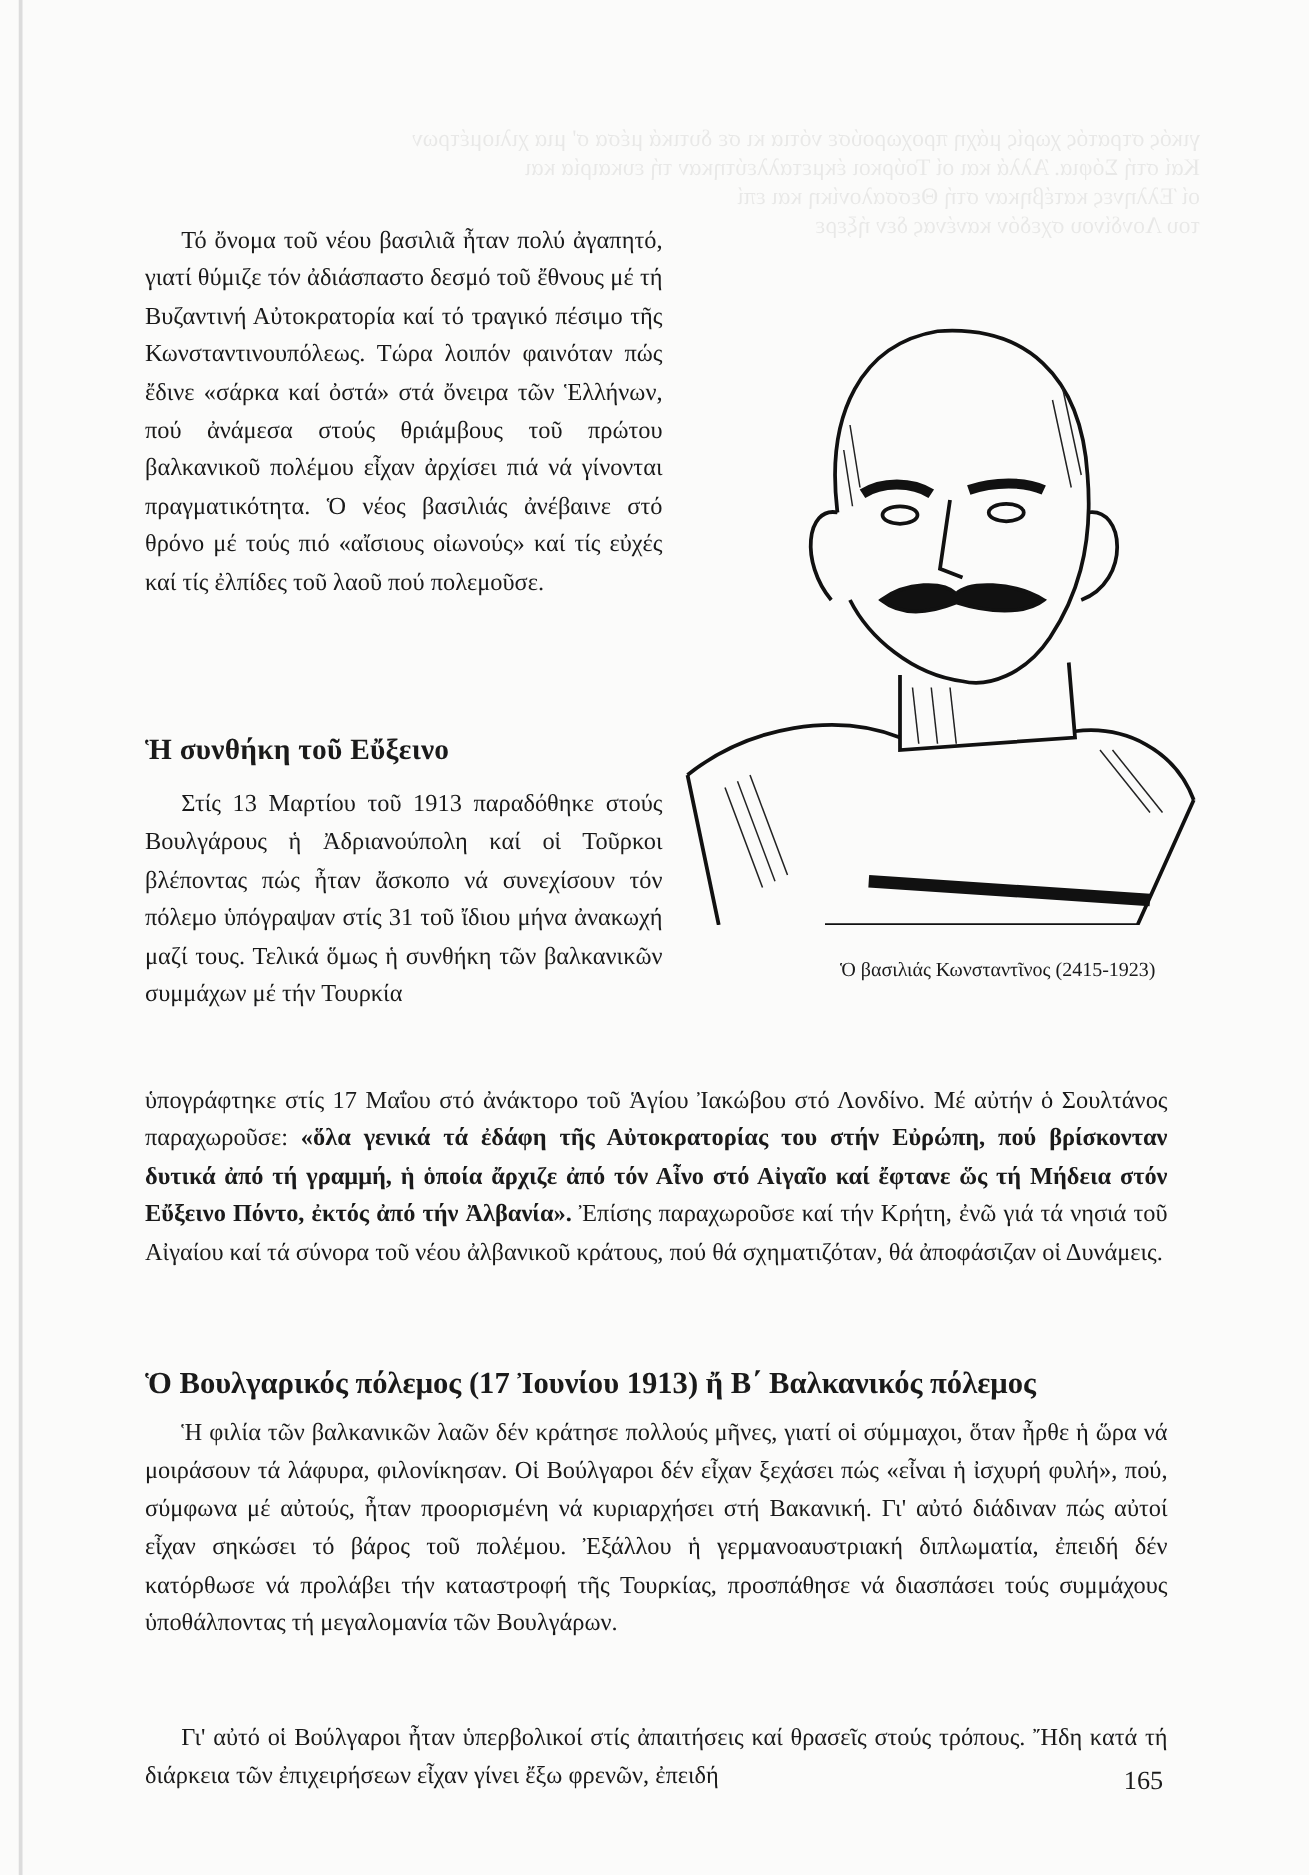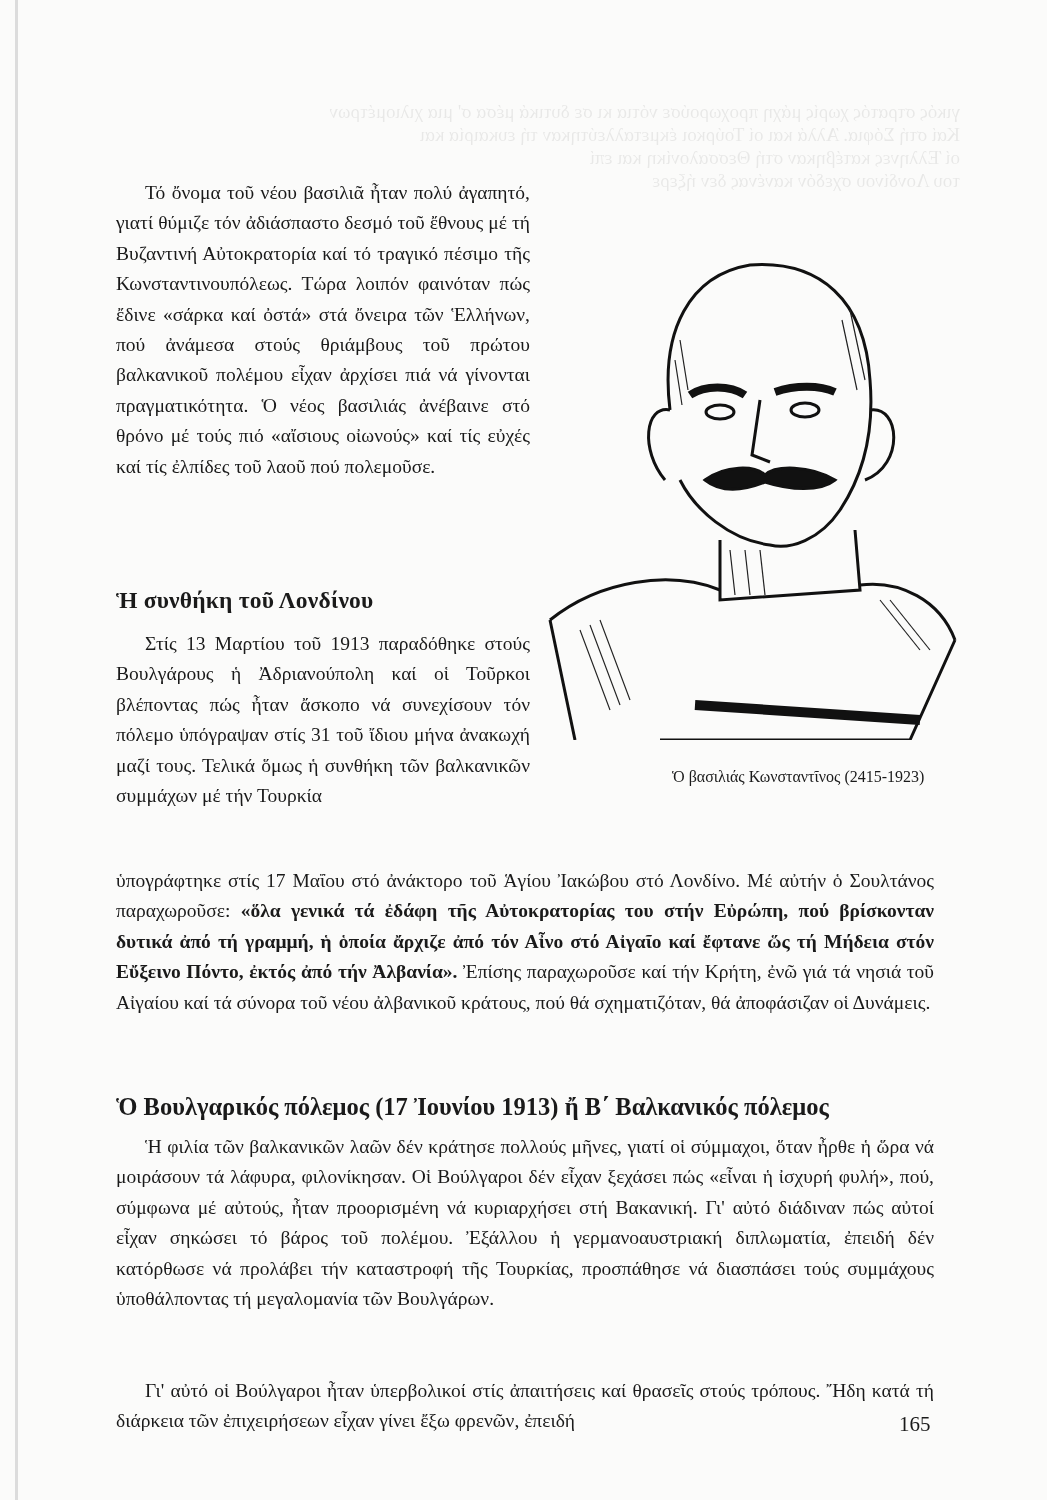--- a/index.html
+++ b/index.html
@@ -36,21 +36,21 @@
   <div>γικός στρατός χωρίς μάχη προχωρούσε νότια κι σε δυτικά μέσα σ' μια χιλιομέτρων</div>
   <div>Καί στή Σόφια. Άλλά και οί Τούρκοι έκμεταλλεύτηκαν τή ευκαιρία και</div>
   <div>οί Έλληνες κατέβηκαν στή Θεσσαλονίκη και επί</div>
   <div>του Λονδίνου σχεδόν κανένας δεν ήξερε</div>
 </div>
 
 <div class="col-left p1">
   <p class="indent">Τό ὄνομα τοῦ νέου βασιλιᾶ ἦταν πολύ ἀγαπητό, γιατί θύμιζε τόν ἀδιάσπαστο δεσμό τοῦ ἔθνους μέ τή Βυζαντινή Αὐτοκρατορία καί τό τραγικό πέσιμο τῆς Κωνσταντινουπόλεως. Τώρα λοιπόν φαινόταν πώς ἔδινε «σάρκα καί ὀστά» στά ὄνειρα τῶν Ἑλλήνων, πού ἀνάμεσα στούς θριάμβους τοῦ πρώτου βαλκανικοῦ πολέμου εἶχαν ἀρχίσει πιά νά γίνονται πραγματικότητα. Ὁ νέος βασιλιάς ἀνέβαινε στό θρόνο μέ τούς πιό «αἴσιους οἰωνούς» καί τίς εὐχές καί τίς ἐλπίδες τοῦ λαοῦ πού πολεμοῦσε.</p>
 </div>
 
-<div class="heading-left">Ἡ συνθήκη τοῦ Λονδίνου</div>
+<div class="heading-left">Ἡ συνθήκη τοῦ Εὔξεινο</div>
 
 <div class="col-left p2">
   <p class="indent">Στίς 13 Μαρτίου τοῦ 1913 παραδόθηκε στούς Βουλγάρους ἡ Ἀδριανούπολη καί οἱ Τοῦρκοι βλέποντας πώς ἦταν ἄσκοπο νά συνεχίσουν τόν πόλεμο ὑπόγραψαν στίς 31 τοῦ ἴδιου μήνα ἀνακωχή μαζί τους. Τελικά ὅμως ἡ συνθήκη τῶν βαλκανικῶν συμμάχων μέ τήν Τουρκία</p>
 </div>
 
 <div class="full p2cont">
   <span>ὑπογράφτηκε στίς 17 Μαΐου στό ἀνάκτορο τοῦ Ἁγίου Ἰακώβου στό Λονδίνο. Μέ αὐτήν ὁ Σουλτάνος παραχωροῦσε: </span><span class="bold">«ὅλα γενικά τά ἐδάφη τῆς Αὐτοκρατορίας του στήν Εὐρώπη, πού βρίσκονταν δυτικά ἀπό τή γραμμή, ἡ ὁποία ἄρχιζε ἀπό τόν Αἶνο στό Αἰγαῖο καί ἔφτανε ὥς τή Μήδεια στόν Εὔξεινο Πόντο, ἐκτός ἀπό τήν Ἀλβανία».</span><span> Ἐπίσης παραχωροῦσε καί τήν Κρήτη, ἐνῶ γιά τά νησιά τοῦ Αἰγαίου καί τά σύνορα τοῦ νέου ἀλβανικοῦ κράτους, πού θά σχηματιζόταν, θά ἀποφάσιζαν οἱ Δυνάμεις.</span>
 </div>
 
 <svg class="portrait" viewBox="0 0 440 560">

